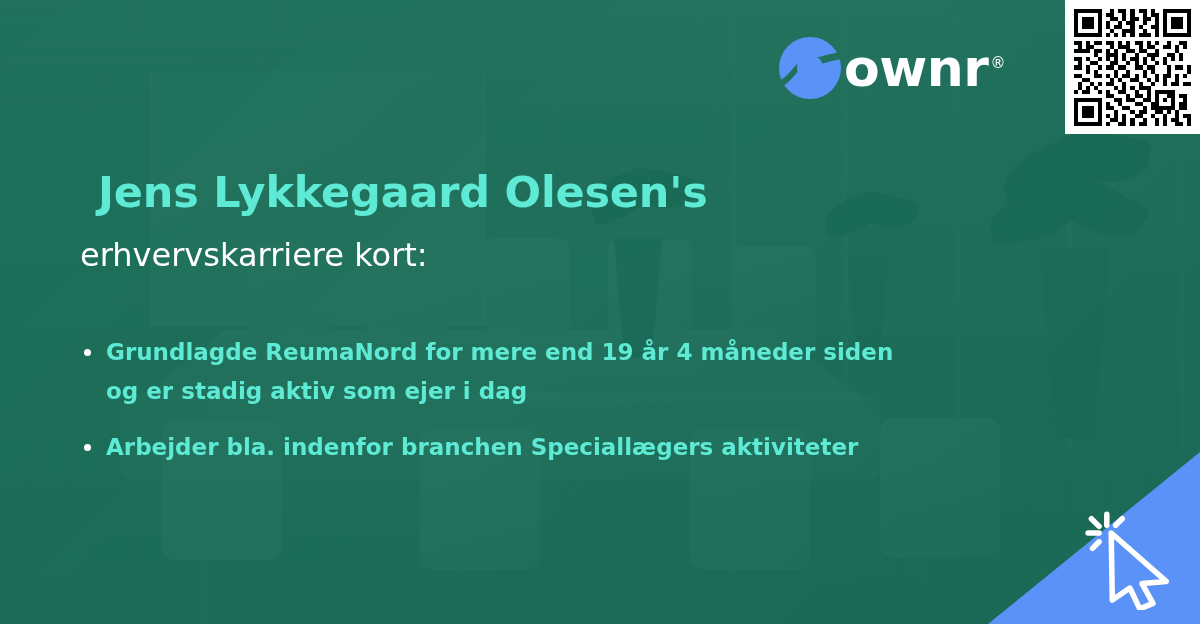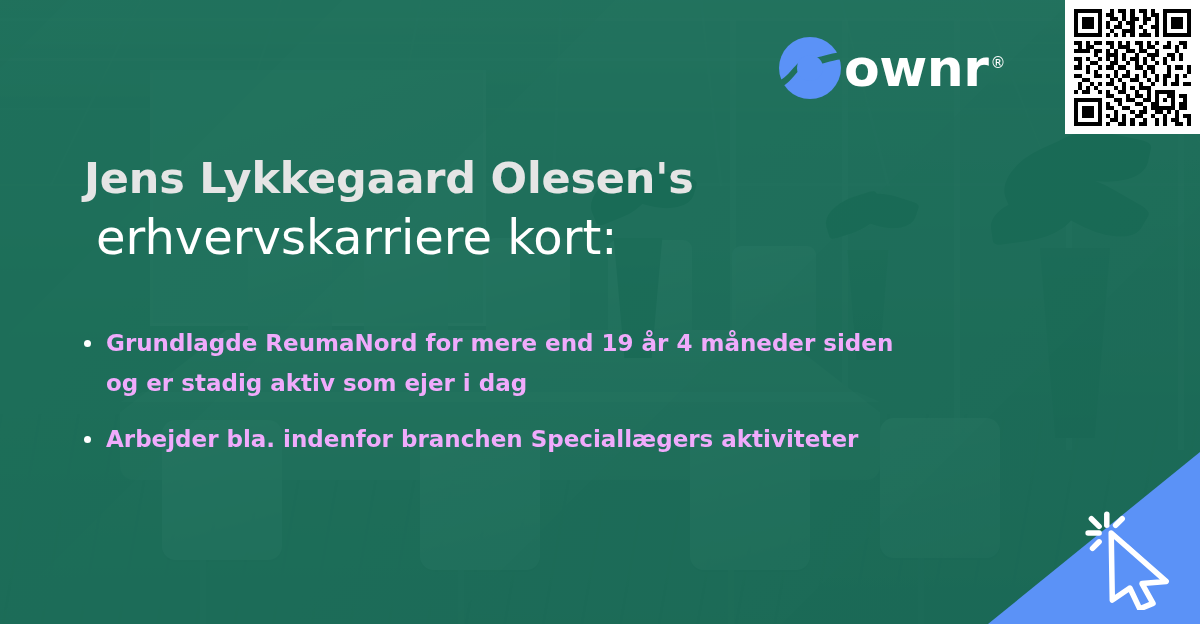--- a/index.html
+++ b/index.html
@@ -179,42 +179,42 @@
   .qr-code { width: 117px; height: 117px; display: block; }
 
   
   .content {
     position: absolute;
     left: 80px;
     top: 150px;
     width: 900px;
   }
   .headline-strong {
-    color: #e5e5e5;
+    color: #5eead4;
     font-size: 43px;
     font-weight: bold;
     line-height: 1.16;
-    margin: 4px;
+    margin: 18px;
     letter-spacing: -0.2px;
   }
   .headline-light {
     color: #ffffff;
-    font-size: 48px;
+    font-size: 32px;
     font-weight: normal;
     line-height: 1.22;
-    margin: 4px 0 0 16px;
+    margin: 4px 0 0 0;
   }
   .facts {
     list-style: none;
     margin: 58px 0 0 0;
     padding: 0;
   }
   .fact {
     position: relative;
-    color: #f0abfc;
+    color: #5eead4;
     font-size: 23px;
     font-weight: bold;
     line-height: 1.72;
     padding-left: 26px;
     margin-bottom: 16px;
     max-width: 800px;
   }
   .fact:last-child { margin-bottom: 4px; }
   .fact .dot {
     position: absolute;

